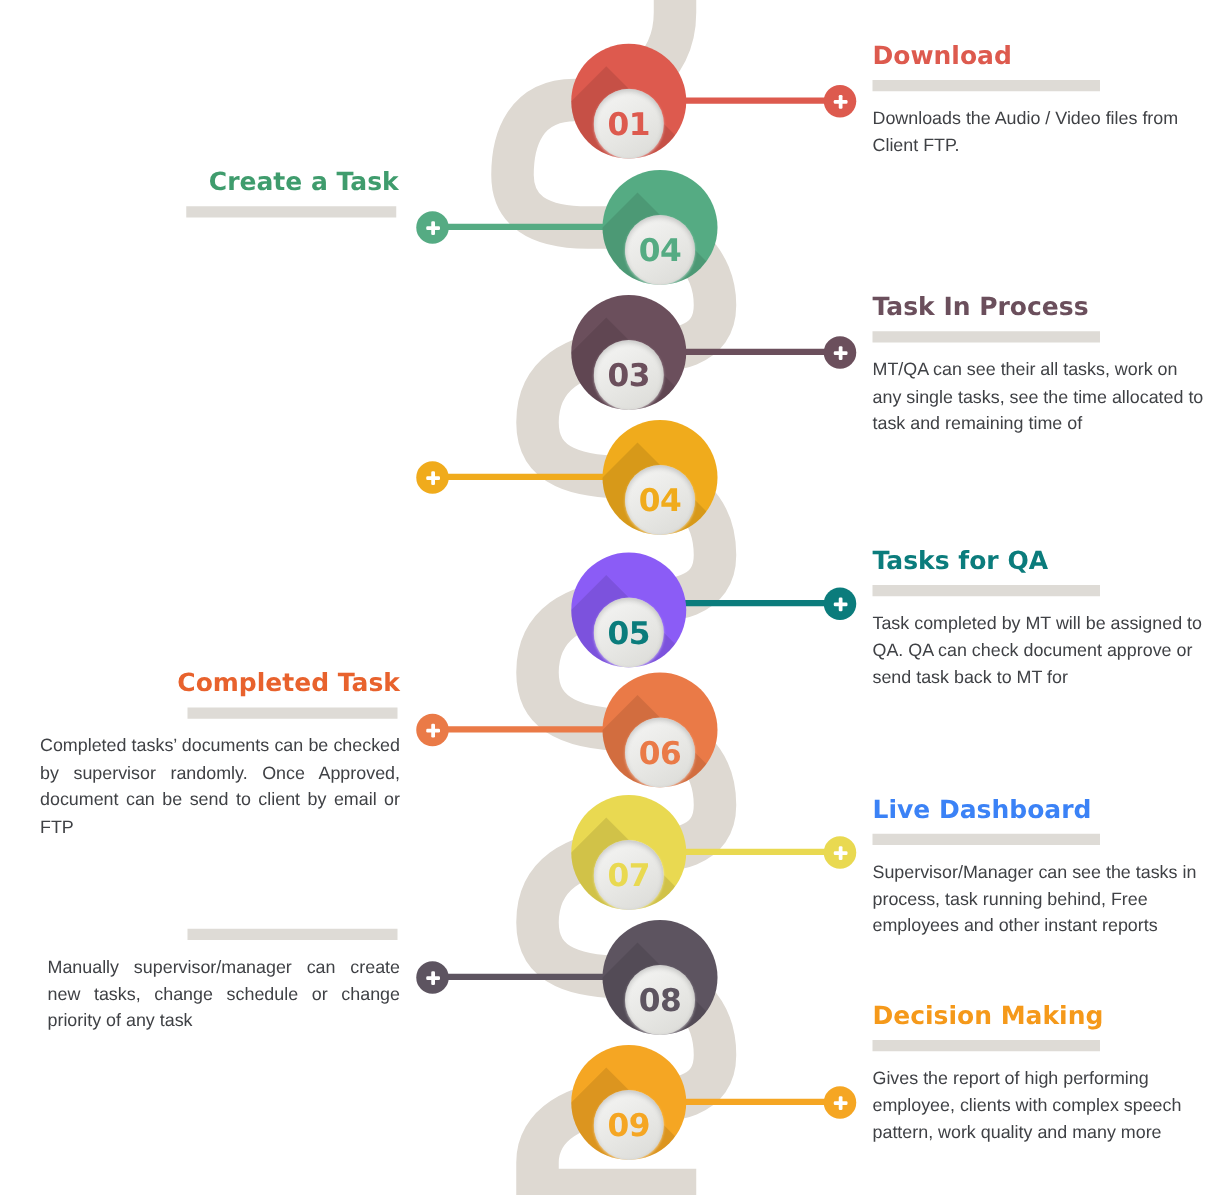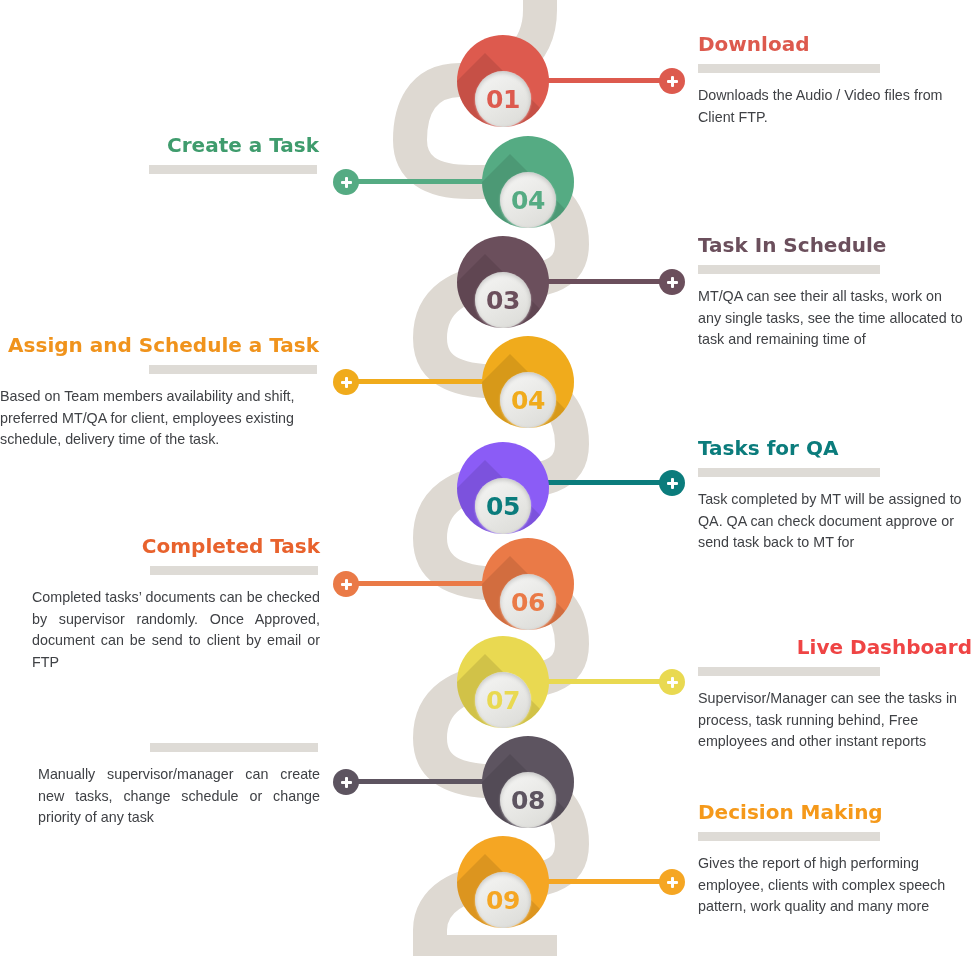--- a/index.html
+++ b/index.html
@@ -160,40 +160,35 @@
     <span class="lsh"></span>
     <span class="inner">
       <span class="num" style="color: rgb(107, 79, 92);">03</span>
     </span>
   </div>
   <div class="conn" style="left: 525px; top: 279px; width: 145px; background: rgb(107, 79, 92);"></div>
   <div class="knob" style="left: 659px; top: 269px; background: rgb(107, 79, 92);">
     <span class="pl"></span>
   </div>
   <div class="block right" style="left:698px; top:234px; width:270px;">
-    <div class="title" style="color: rgb(107, 79, 92);">Task In Schedule</div>
+    <div class="title" style="color: rgb(107, 79, 92);">Task In Process</div>
     <div class="rule" style="background: rgb(222, 219, 214);"></div>
     <div class="desc">MT/QA can see their all tasks, work on any single tasks, see the time allocated to task and remaining time of</div>
   </div>
 
   <div class="node" style="left: 482px; top: 336px; background: rgb(240, 171, 28);">
     <span class="lsh"></span>
     <span class="inner">
       <span class="num" style="color: rgb(240, 171, 28);">04</span>
     </span>
   </div>
   <div class="conn" style="left: 349px; top: 379px; width: 150px; background: rgb(240, 171, 28);"></div>
   <div class="knob" style="left: 333px; top: 369px; background: rgb(240, 171, 28);">
     <span class="pl"></span>
   </div>
-  <div class="block left" style="left:0px; top:334px; width:319px;">
-    <div class="title" style="color: rgb(240, 147, 28);">Assign and Schedule a Task</div>
-    <div class="rule" style="background: rgb(222, 219, 214);"></div>
-    <div class="desc nojust">Based on Team members availability and shift, preferred MT/QA for client,  employees existing schedule, delivery time of the task.</div>
-  </div>
 
   <div class="node" style="left: 457px; top: 442px; background: #8b5cf6;">
     <span class="lsh"></span>
     <span class="inner">
       <span class="num" style="color: rgb(11, 124, 124);">05</span>
     </span>
   </div>
   <div class="conn" style="left: 525px; top: 480px; width: 145px; background: rgb(11, 124, 124);"></div>
   <div class="knob" style="left: 659px; top: 470px; background: rgb(11, 124, 124);">
     <span class="pl"></span>
@@ -224,21 +219,21 @@
     <span class="lsh"></span>
     <span class="inner">
       <span class="num" style="color: rgb(233, 217, 81);">07</span>
     </span>
   </div>
   <div class="conn" style="left: 525px; top: 679px; width: 145px; background: rgb(233, 217, 81);"></div>
   <div class="knob" style="left: 659px; top: 669px; background: rgb(233, 217, 81);">
     <span class="pl"></span>
   </div>
   <div class="block right" style="left:698px; top:636px; width:274px;">
-    <div class="title" style="color: #ef4444; text-align: right;">Live Dashboard</div>
+    <div class="title" style="color: #3b82f6;">Live Dashboard</div>
     <div class="rule" style="background: rgb(222, 219, 214);"></div>
     <div class="desc">Supervisor/Manager can see the tasks in process, task running behind, Free employees and other instant reports</div>
   </div>
 
   <div class="node" style="left: 482px; top: 736px; background: rgb(93, 84, 96);">
     <span class="lsh"></span>
     <span class="inner">
       <span class="num" style="color: rgb(93, 84, 96);">08</span>
     </span>
   </div>

